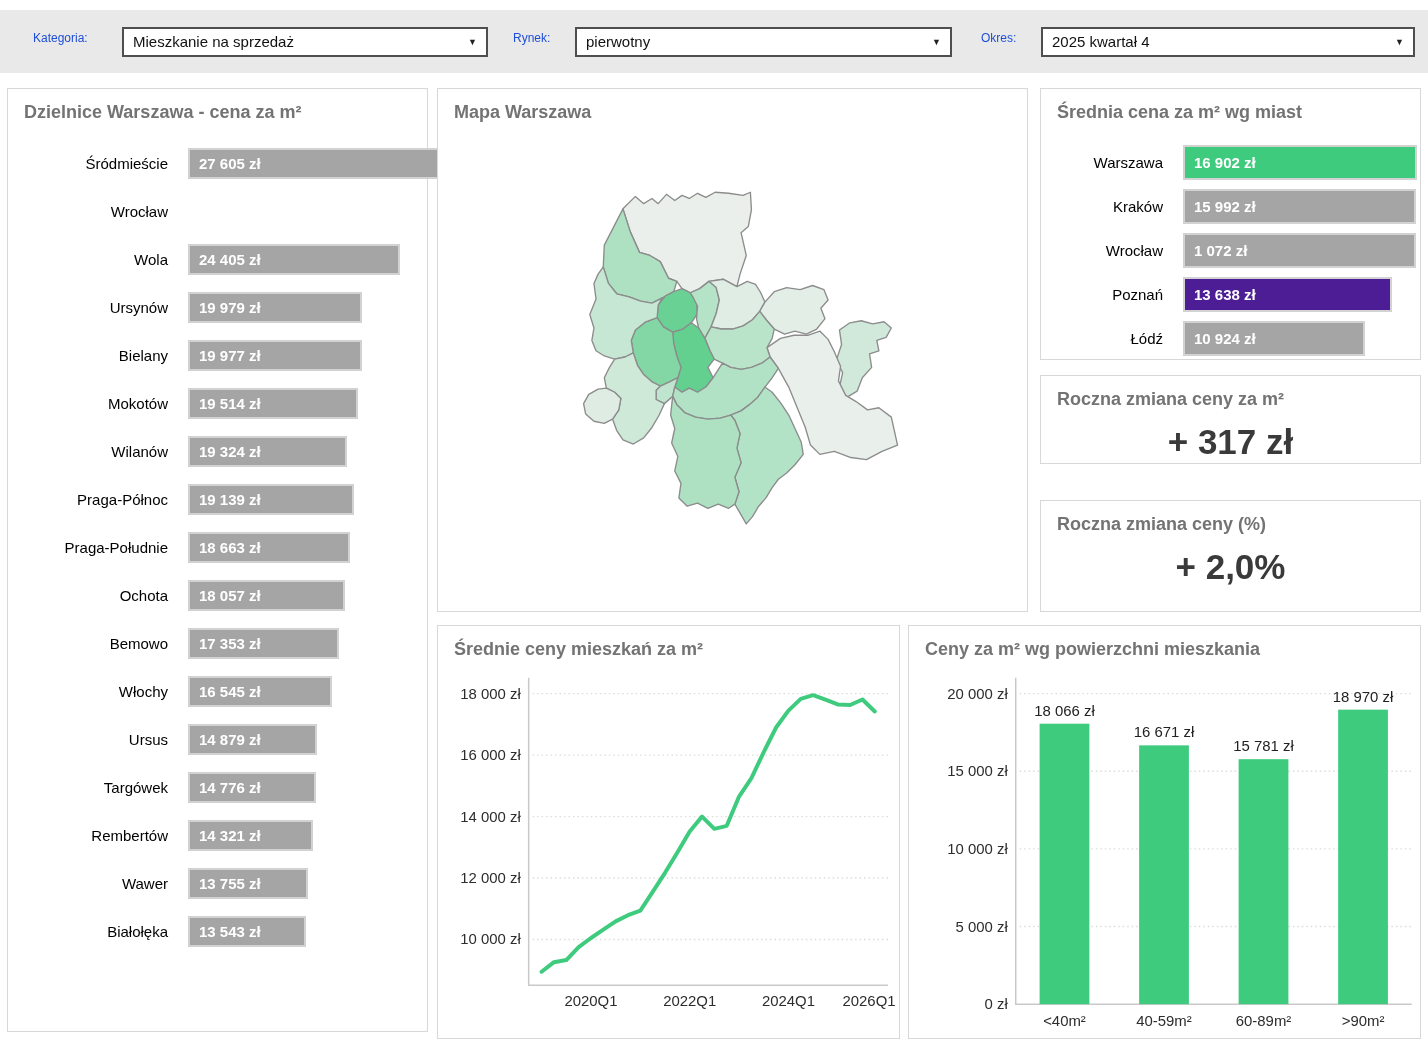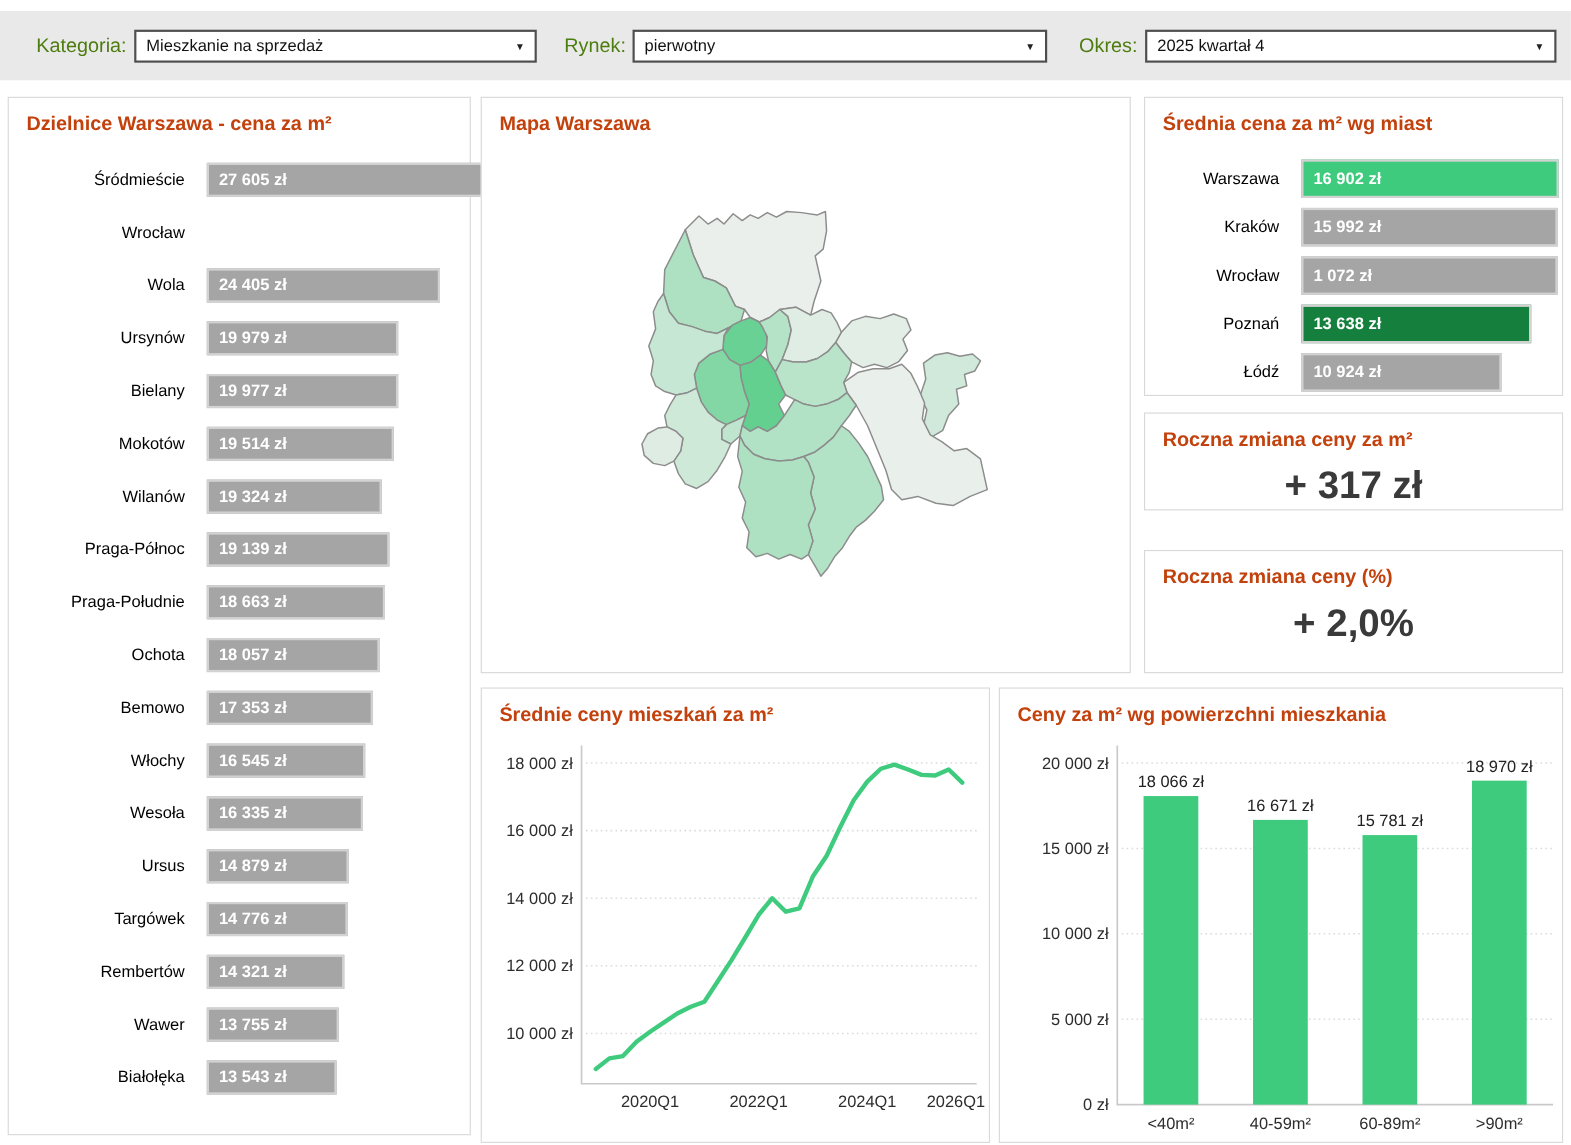--- a/index.html
+++ b/index.html
@@ -1,25 +1,25 @@
 <!DOCTYPE html>
 <html><head>
 <meta charset="utf-8">
 <style>
   html,body{margin:0;padding:0;}
   body{width:1428px;height:1041px;position:relative;background:#fff;
        font-family:"Liberation Sans",sans-serif;color:#111;overflow:hidden;}
   .topbar{position:absolute;left:0;top:10px;width:1428px;height:63px;background:#e9e9e9;}
-  .flabel{position:absolute;top:21px;font-size:18px;color:#4d7c0f;}
+  .flabel{position:absolute;top:21px;font-size:12px;color:#1d4ed8;}
   .dropdown{position:absolute;top:17px;height:30px;background:#fff;border:2px solid #4e4e4e;
             box-sizing:border-box;font-size:15px;color:#111;cursor:pointer;}
   .dval{position:absolute;left:9px;top:4px;white-space:nowrap;}
   .darrow{position:absolute;right:9px;top:8px;font-size:9px;color:#222;}
   .panel{position:absolute;background:#fff;border:1px solid #d8d8d8;box-sizing:border-box;}
-  .panel h2{position:absolute;left:16px;top:13px;margin:0;font-size:18px;font-weight:bold;color:#c2410c;white-space:nowrap;}
+  .panel h2{position:absolute;left:16px;top:13px;margin:0;font-size:18px;font-weight:bold;color:#737373;white-space:nowrap;}
   #panel-districts{left:7px;top:88px;width:421px;height:944px;}
   #panel-map{left:437px;top:88px;width:591px;height:524px;}
   #panel-cities{left:1040px;top:88px;width:381px;height:272px;}
   #kpi-1{left:1040px;top:375px;width:381px;height:89px;}
   #kpi-2{left:1040px;top:500px;width:381px;height:112px;}
   #panel-line{left:437px;top:625px;width:463px;height:414px;}
   #panel-bars{left:908px;top:625px;width:513px;height:414px;}
   .kpi-value{position:absolute;left:0;right:0;top:46px;text-align:center;
              font-size:35px;font-weight:bold;color:#3a3a3a;}
   #districts-rows{position:absolute;left:10px;top:59px;right:8px;}
@@ -125,26 +125,20 @@
           <span class="hval">17 353 zł</span>
         </div>
       </div>
       <div class="hrow d">
         <div class="hlabel">Włochy</div>
         <div class="hbar" style="width: 144px; background: rgb(165, 165, 165);">
           <span class="hval">16 545 zł</span>
         </div>
       </div>
       <div class="hrow d">
-        <div class="hlabel">Wesoła</div>
-        <div class="hbar" style="width: 142px; background: rgb(165, 165, 165);">
-          <span class="hval">16 335 zł</span>
-        </div>
-      </div>
-      <div class="hrow d">
         <div class="hlabel">Ursus</div>
         <div class="hbar" style="width: 129px; background: rgb(165, 165, 165);">
           <span class="hval">14 879 zł</span>
         </div>
       </div>
       <div class="hrow d">
         <div class="hlabel">Targówek</div>
         <div class="hbar" style="width: 128px; background: rgb(165, 165, 165);">
           <span class="hval">14 776 zł</span>
         </div>
@@ -210,21 +204,21 @@
         </div>
       </div>
       <div class="hrow c">
         <div class="hlabel">Wrocław</div>
         <div class="hbar" style="width: 233px; background: rgb(165, 165, 165);">
           <span class="hval">1 072 zł</span>
         </div>
       </div>
       <div class="hrow c">
         <div class="hlabel">Poznań</div>
-        <div class="hbar" style="width: 209px; background: #15803d;">
+        <div class="hbar" style="width: 209px; background: #4c1d95;">
           <span class="hval">13 638 zł</span>
         </div>
       </div>
       <div class="hrow c">
         <div class="hlabel">Łódź</div>
         <div class="hbar" style="width: 182px; background: rgb(165, 165, 165);">
           <span class="hval">10 924 zł</span>
         </div>
       </div>
     </div>

